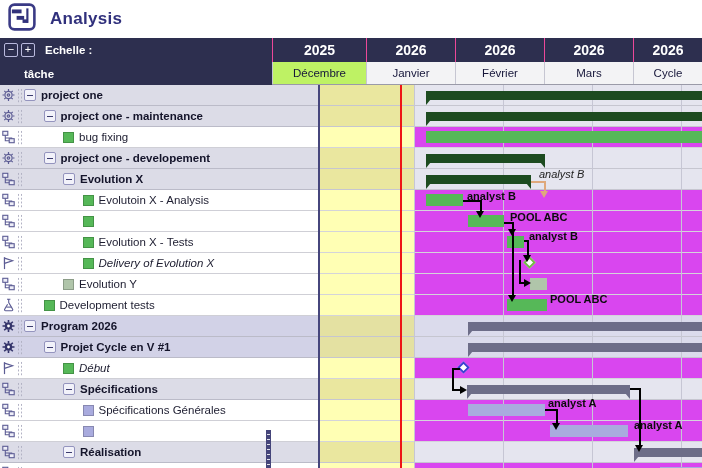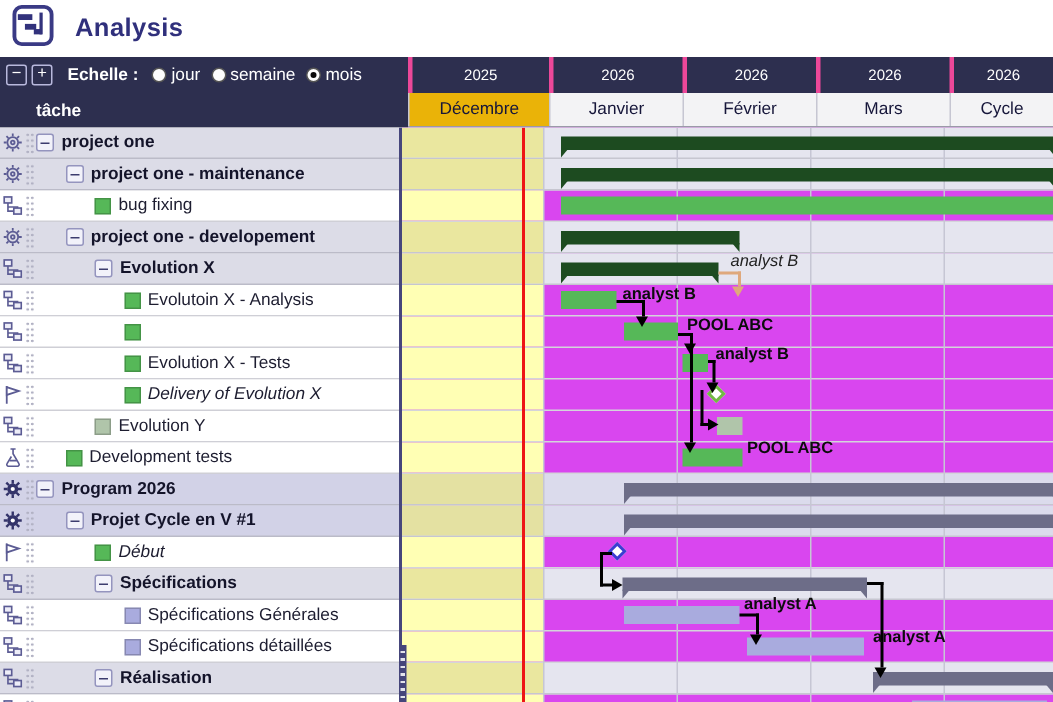--- a/index.html
+++ b/index.html
@@ -13,34 +13,34 @@
 
   
   .hrow1 { display:flex; height:24px; }
   .toolbar { width:272px; flex:none; background:#2d2f4f; display:flex; align-items:center; padding-left:4px; }
   .zoom-btn { width:14px; height:14px; margin-right:3px; background:#2d2f4f; border:1px solid #b9b9dd; border-radius:2px; color:#fff; font-size:11px; line-height:11px; text-align:center; cursor:pointer; }
   .scale-label { color:#fff; font-weight:bold; font-size:11.5px; margin:0 2px 0 7px; }
   .radio { width:10px; height:10px; border-radius:50%; background:#fdfdfd; border:1px solid #555; margin-left:7px; position:relative; flex:none; cursor:pointer; }
   .radio.sel::after { content:""; position:absolute; left:2px; top:2px; right:2px; bottom:2px; border-radius:50%; background:#0a0a0a; }
   .radio-label { color:#fff; font-size:11.5px; margin-left:3px; }
   .years { flex:1; display:flex; background:#2d2f4f; }
-  .year-cell { border-left:3px solid #ec4899; color:#fff; font-weight:normal; font-size:10px; display:flex; align-items:center; justify-content:center; flex:none; }
+  .year-cell { border-left:1px solid #ec4899; color:#fff; font-weight:bold; font-size:14px; display:flex; align-items:center; justify-content:center; flex:none; }
 
   
   .hrow2 { display:flex; height:23px; }
   .task-header { width:272px; flex:none; background:#2d2f4f; color:#fff; font-weight:bold; font-size:11.5px; display:flex; align-items:center; padding-left:24px; }
   .months { flex:1; display:flex; background:#f3f3f5; border-bottom:1px solid #9a9aa8; }
   .month-cell { border-left:1px solid #c6c6d2; color:#16163a; font-size:11.5px; display:flex; align-items:center; justify-content:center; flex:none; }
-  .month-cell.hl { background:#eab308; }
+  .month-cell.hl { background:#bef264; }
 
   
   .body { position:relative; display:flex; height:383px; overflow:hidden; }
 
   
-  .task-panel { width:268px; flex:none; position:relative; background:#e5e5e5; border-right:2px solid #46467c; overflow:hidden; }
+  .task-panel { width:320px; flex:none; position:relative; background:#404040; border-right:2px solid #46467c; overflow:hidden; }
   .task-row { height:21px; display:flex; align-items:center; border-bottom:1px solid #cfcfd6; background:#fff; cursor:pointer; }
   .task-row.summary { background:#dcdce7; border-bottom:1px solid #bbbbc8; }
   .task-row.program { background:#d2d2e7; }
   .icon-cell { width:15px; margin-left:1px; flex:none; display:flex; justify-content:center; }
   .dots { width:6px; height:15px; flex:none; margin-left:1px;
           background:radial-gradient(circle, #b2b2c4 0.8px, transparent 1px);
           background-size:3px 3.8px; }
   .collapse-box { width:12px; height:12px; flex:none; background:#f2f2fa; border:1px solid #9494be; border-radius:2px; position:relative; cursor:pointer; }
   .collapse-box::after { content:""; position:absolute; left:2px; right:2px; top:5px; height:1px; background:#3c3c6e; }
   .swatch { width:11px; height:11px; flex:none; border:1px solid rgba(0,0,0,.2); }
@@ -91,28 +91,20 @@
       </svg>
     </span>
     <span class="app-title">Analysis</span>
   </div>
 
   <div class="hrow1">
     <div class="toolbar">
       <div class="zoom-btn">−</div>
       <div class="zoom-btn">+</div>
       <span class="scale-label">Echelle :</span>
-      <span id="radio-group" style="display:flex;align-items:center;">
-          <div class="radio"></div>
-          <div class="radio-label">jour</div>
-          <div class="radio"></div>
-          <div class="radio-label">semaine</div>
-          <div class="radio sel"></div>
-          <div class="radio-label">mois</div>
-        </span>
     </div>
     <div class="years" id="years">
         <div class="year-cell" style="width: 94px;">2025</div>
         <div class="year-cell" style="width: 89px;">2026</div>
         <div class="year-cell" style="width: 89px;">2026</div>
         <div class="year-cell" style="width: 89px;">2026</div>
         <div class="year-cell" style="width: 69px;">2026</div>
       </div>
   </div>
 
@@ -354,21 +346,20 @@
             <svg width="13" height="14" viewBox="0 0 13 13">
               <g stroke="#5c5c94" stroke-width="1.1" fill="#eeeef8">
                 <rect x="0.8" y="0.8" width="5" height="4"></rect>
                 <rect x="7.2" y="8.2" width="5" height="4"></rect>
                 <path fill="none" d="M3.3,4.8 V10.2 H7.2 M3.3,7.5 H9.7 V8.2"></path>
               </g>
             </svg>
           </div>
           <div class="dots"></div>
           <div class="swatch" style="background: rgb(169, 171, 222); margin-left: 59.5px;"></div>
-          <div class="task-label">Spécifications détaillées</div>
         </div>
         <div class="task-row summary">
           <div class="icon-cell">
             <svg width="13" height="14" viewBox="0 0 13 13">
               <g stroke="#5c5c94" stroke-width="1.1" fill="#eeeef8">
                 <rect x="0.8" y="0.8" width="5" height="4"></rect>
                 <rect x="7.2" y="8.2" width="5" height="4"></rect>
                 <path fill="none" d="M3.3,4.8 V10.2 H7.2 M3.3,7.5 H9.7 V8.2"></path>
               </g>
             </svg>

